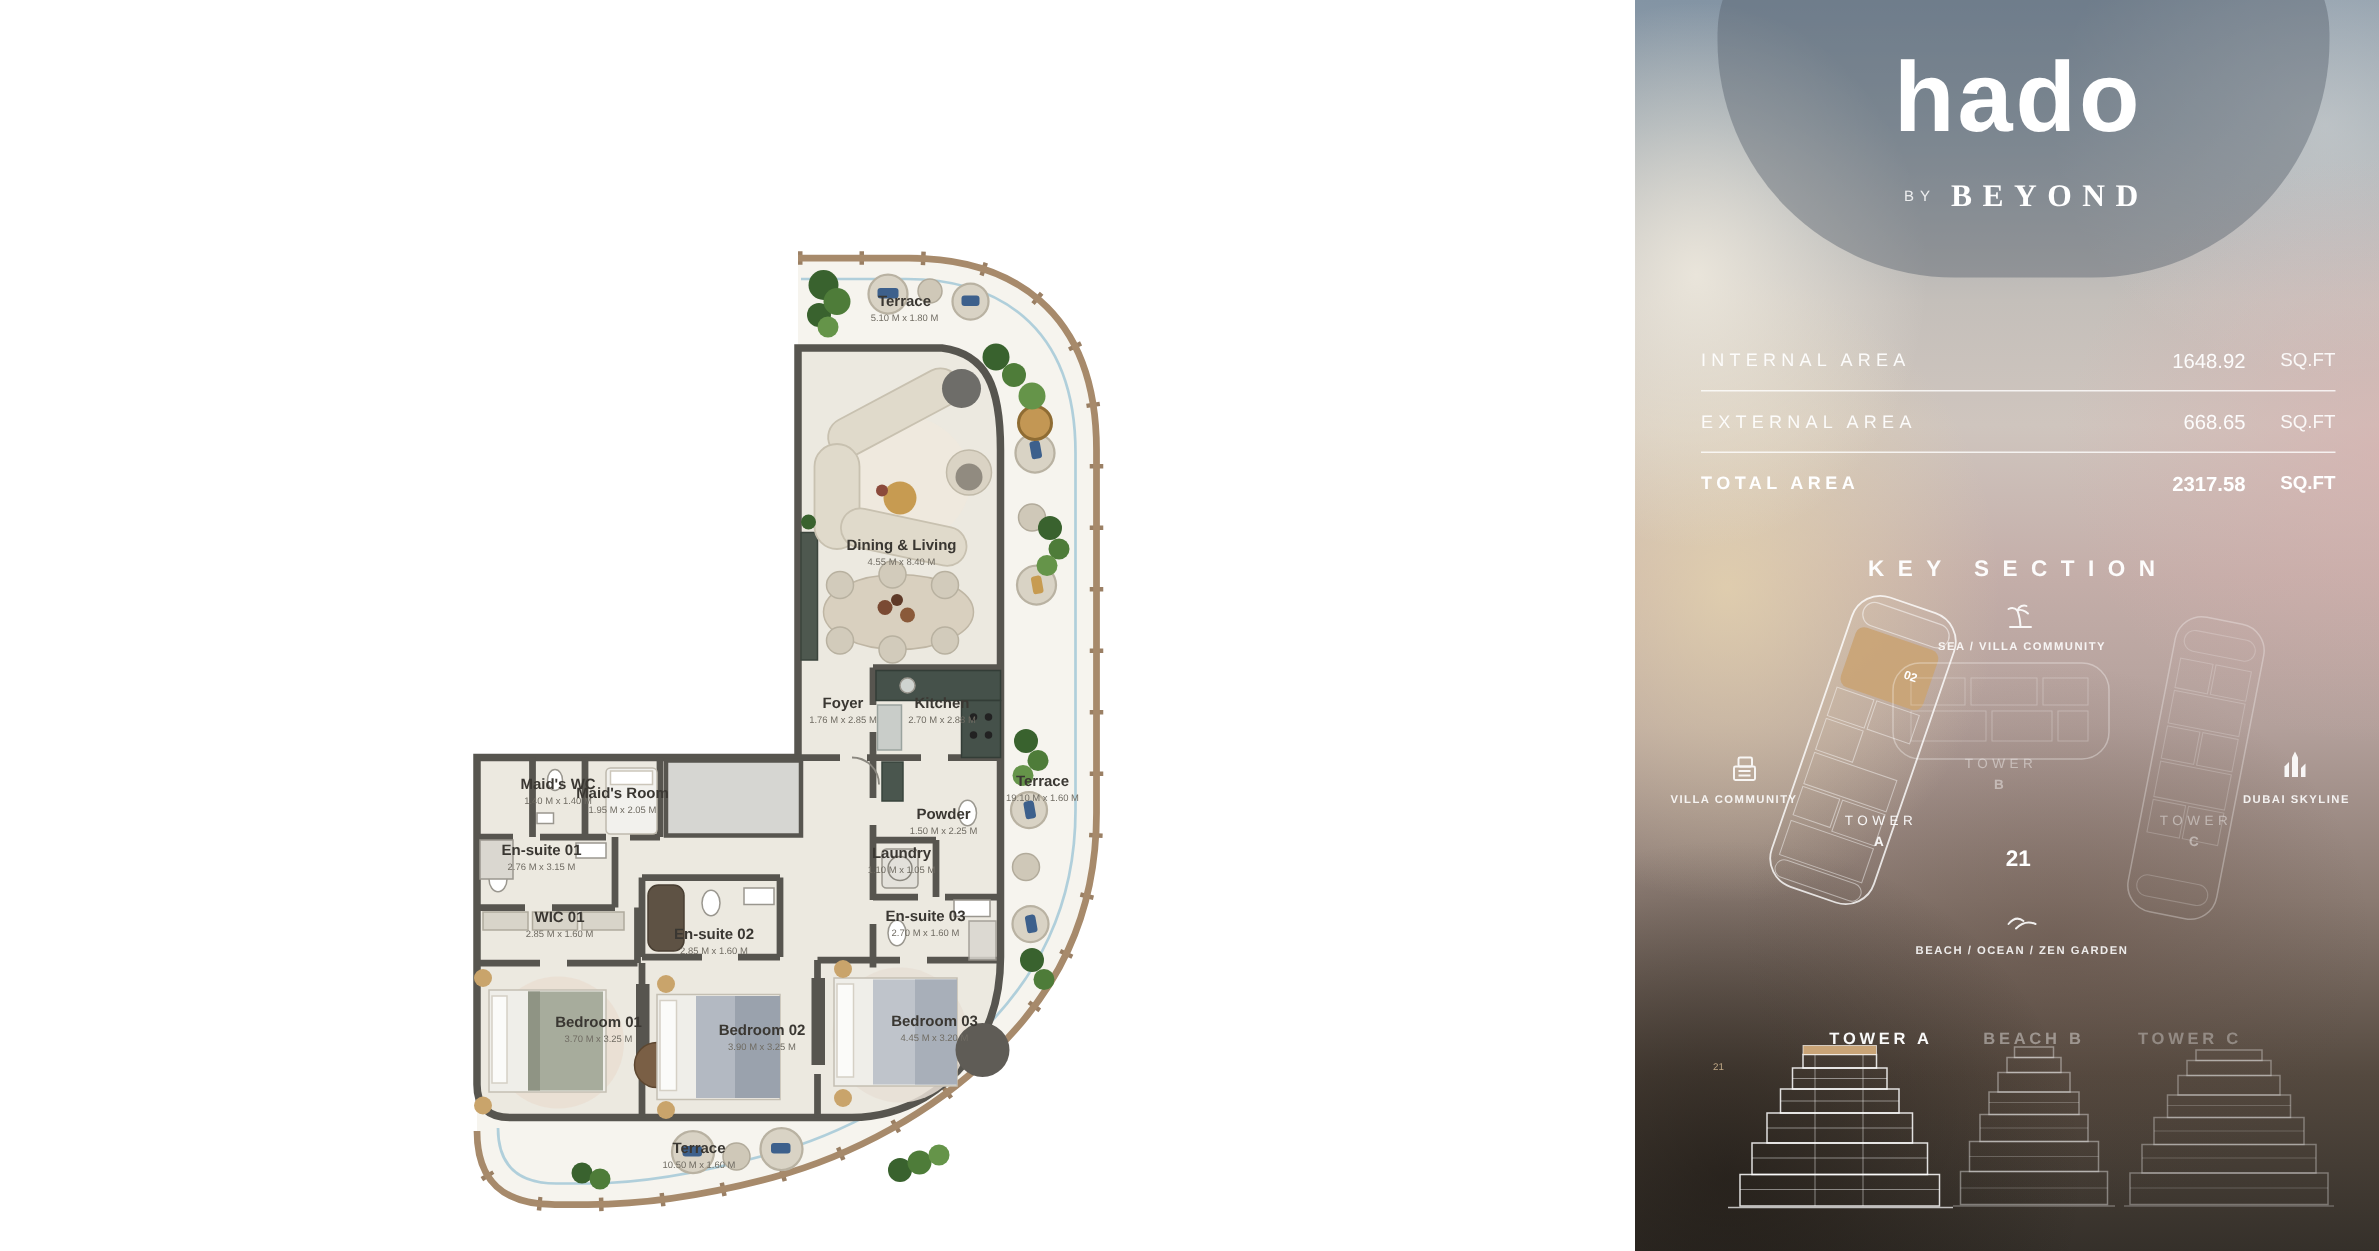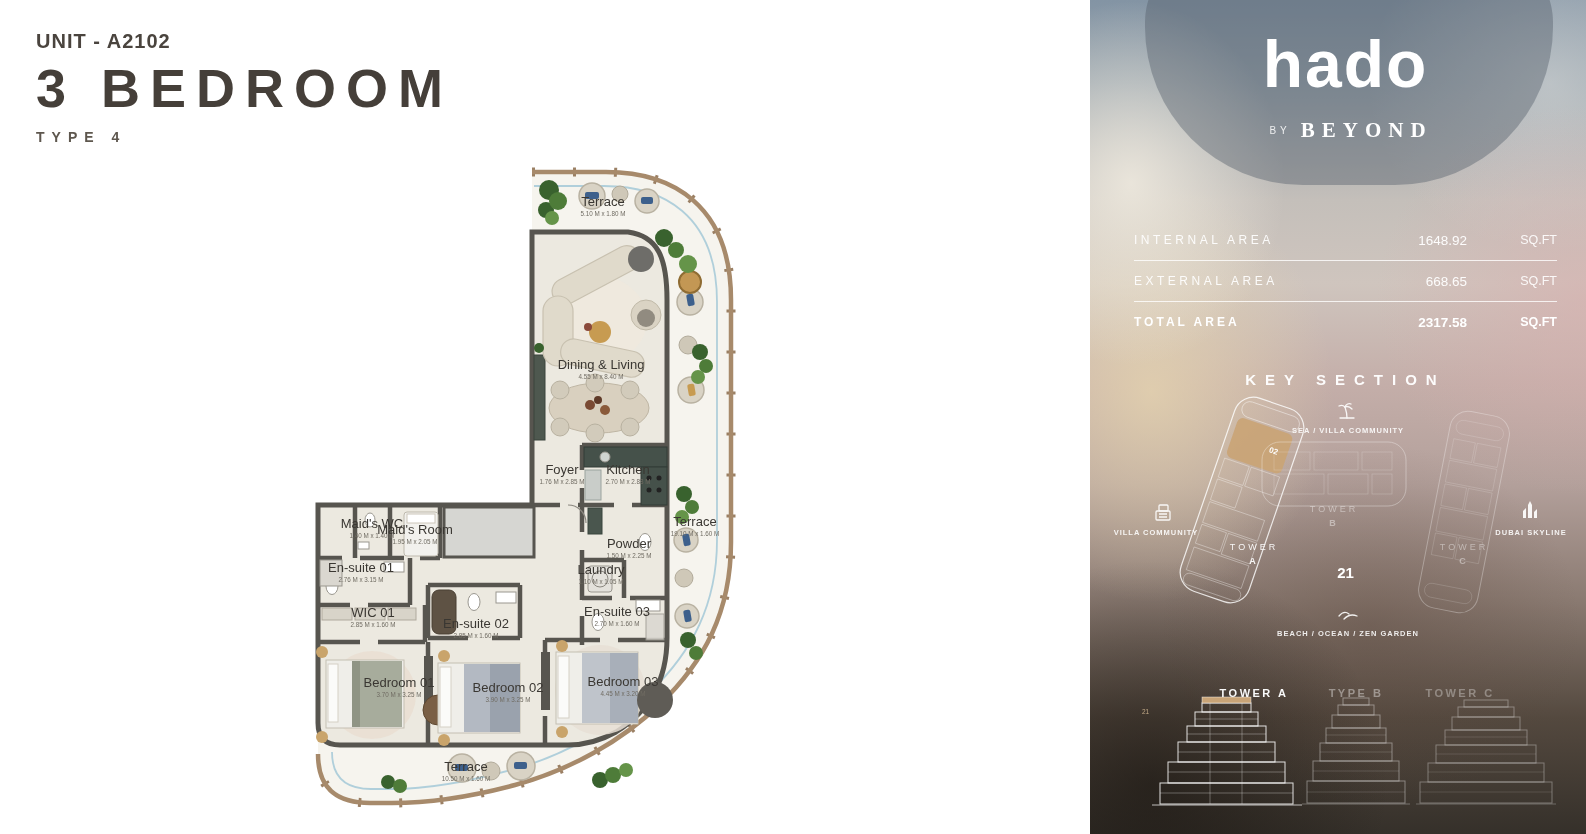--- a/index.html
+++ b/index.html
@@ -5,41 +5,41 @@
   html,body{margin:0;padding:0;background:#ffffff;}
   .page{position:relative;width:1586px;height:834px;overflow:hidden;background:#ffffff;font-family:"Liberation Sans",sans-serif;}
   
   .plan-area{position:absolute;left:0;top:0;width:1090px;height:834px;background:#ffffff;}
   .hdr{position:absolute;left:36px;top:30px;color:#47413C;}
   .hdr .unit{font-size:20px;font-weight:800;letter-spacing:1px;color:#4A443E;}
   .hdr .title{font-size:54px;font-weight:700;letter-spacing:10px;color:#453F39;margin-top:4px;}
   .hdr .type{font-size:14px;font-weight:600;letter-spacing:7px;color:#5E574E;margin-top:10px;}
   .plan-svg{position:absolute;left:0;top:0;}
   .rlabel{position:absolute;transform:translate(-50%,-50%);text-align:center;white-space:nowrap;line-height:1.25;}
-  .rname{font-size:13px;font-weight:400;color:#3A3732;}
+  .rname{font-size:10px;font-weight:700;color:#3A3732;}
   .rdims{font-size:6.3px;color:#706C63;}
   
   .panel{position:absolute;left:1090px;top:0;width:511px;height:834px;overflow:hidden;color:#fff;
     background:linear-gradient(180deg,#8394A4 0%,#97A3AC 10%,#C4BFBA 24%,#CFC5BE 34%,#C4AEA9 46%,#B3A09B 58%,#8A7A71 72%,#54493F 86%,#35302A 100%);}
   .panel::before{content:"";position:absolute;inset:0;pointer-events:none;
     background:
       radial-gradient(220px 260px at 8% 22%,rgba(238,233,222,.9),transparent 70%),
       radial-gradient(260px 300px at 12% 47%,rgba(232,215,176,.75),transparent 70%),
       radial-gradient(300px 280px at 97% 36%,rgba(216,175,174,.6),transparent 70%),
       radial-gradient(260px 240px at 90% 10%,rgba(225,225,223,.5),transparent 70%),
       radial-gradient(340px 320px at 12% 94%,rgba(20,16,12,.55),transparent 70%),
       radial-gradient(300px 260px at 55% 75%,rgba(90,70,60,.35),transparent 70%);}
   .blob{position:absolute;left:55px;top:-50px;width:408px;height:235px;background:rgba(84,94,106,.42);
     border-radius:72px 72px 158px 158px;}
   .logo{position:absolute;left:0;right:0;top:26px;text-align:center;font-size:66px;font-weight:700;letter-spacing:2px;color:#fff;}
   .byline{position:absolute;left:0;right:0;top:118px;text-align:center;margin-left:11px;}
   .byline .by{font-size:10px;letter-spacing:4px;opacity:.85;vertical-align:3px;margin-right:10px;}
   .byline .brandname{font-family:"Liberation Serif",serif;font-size:21px;font-weight:700;letter-spacing:7px;}
   .areas{position:absolute;left:44px;right:44px;top:220px;}
-  .arow{display:flex;align-items:center;height:40px;gap:30px;}
+  .arow{display:flex;align-items:center;height:40px;}
   .arow .lbl{flex:1;font-size:12px;letter-spacing:3.5px;color:rgba(255,255,255,.92);}
   .arow .val{font-size:13.5px;color:rgba(255,255,255,.95);margin-left:40px;}
   .arow .unit{font-size:12.5px;margin-left:16px;color:rgba(255,255,255,.9);width:44px;text-align:right;}
   .adiv{height:0;border-top:1.5px solid rgba(255,255,255,.8);}
   .arow.total .lbl,.arow.total .val,.arow.total .unit{font-weight:700;color:#fff;}
   .arow.total .lbl{letter-spacing:3px;}
   .ks-title{position:absolute;left:0;right:0;top:371px;text-align:center;font-size:15px;font-weight:600;letter-spacing:9px;color:rgba(255,255,255,.96);}
   .ks-icon{position:absolute;}
   .ks-lab{position:absolute;text-align:center;font-size:7.5px;font-weight:600;letter-spacing:1px;color:rgba(255,255,255,.88);}
   .twr-lab{position:absolute;text-align:center;font-size:9px;letter-spacing:3px;color:rgba(255,255,255,.92);line-height:1.5;}
@@ -55,25 +55,20 @@
   .fl-marker{position:absolute;left:52px;top:708px;font-size:6.5px;color:#D9BE97;opacity:.85;}
   .panel-svg{position:absolute;left:0;top:0;}
 </style>
 </head>
 <body>
 
 <div class="page">
 
   <div class="plan-area">
 
-    <div class="hdr">
-      <div class="unit">UNIT - A2102</div>
-      <div class="title">3 BEDROOM</div>
-      <div class="type">TYPE 4</div>
-    </div>
 
     <svg class="plan-svg" width="1090" height="834" viewBox="0 0 1090 834">
 
       <g>
         <path d="M532 172 L606 172 C672 172 731 205 731 300 L731 542 C731 612 704 662 660 704 C622 741 570 770 515 785 C470 797 430 803 392 803 L370 803 C336 803 318 788 318 754 L318 505 L532 505 Z" fill="#F6F4EE"></path>
 
         <path d="M534 186 L604 186 C662 186 717 214 717 302 L717 540 C717 604 692 652 650 692 C614 727 564 756 511 770 C467 782 429 789 393 789 L371 789 C345 789 332 777 332 752" fill="none" stroke="#A9CBD8" stroke-width="1.8" opacity=".9"></path>
       </g>
 
       <g>
@@ -505,17 +500,17 @@
 
     <svg class="ks-icon" style="left:247px;top:606px" width="22" height="16" viewBox="0 0 22 16">
       <g fill="none" stroke="#fff" stroke-width="1.3" stroke-linecap="round" opacity=".9">
         <path d="M2 10 Q7 4 12 8"></path>
           <path d="M7 13 Q13 7 20 10"></path>
       </g>
     </svg>
     <div class="ks-lab" style="left:128px;top:629px;width:260px">BEACH / OCEAN / ZEN GARDEN</div>
 
     <div class="elev-lab a" style="left:112px;top:687px;width:104px">TOWER A</div>
-    <div class="elev-lab b" style="left:216px;top:687px;width:100px">TYPE B</div>
+    <div class="elev-lab b" style="left:216px;top:687px;width:100px">BEACH B</div>
     <div class="elev-lab c" style="left:318px;top:687px;width:104px">TOWER C</div>
     <div class="fl-marker">21</div>
   </div>
 </div>
 
 </body></html>

